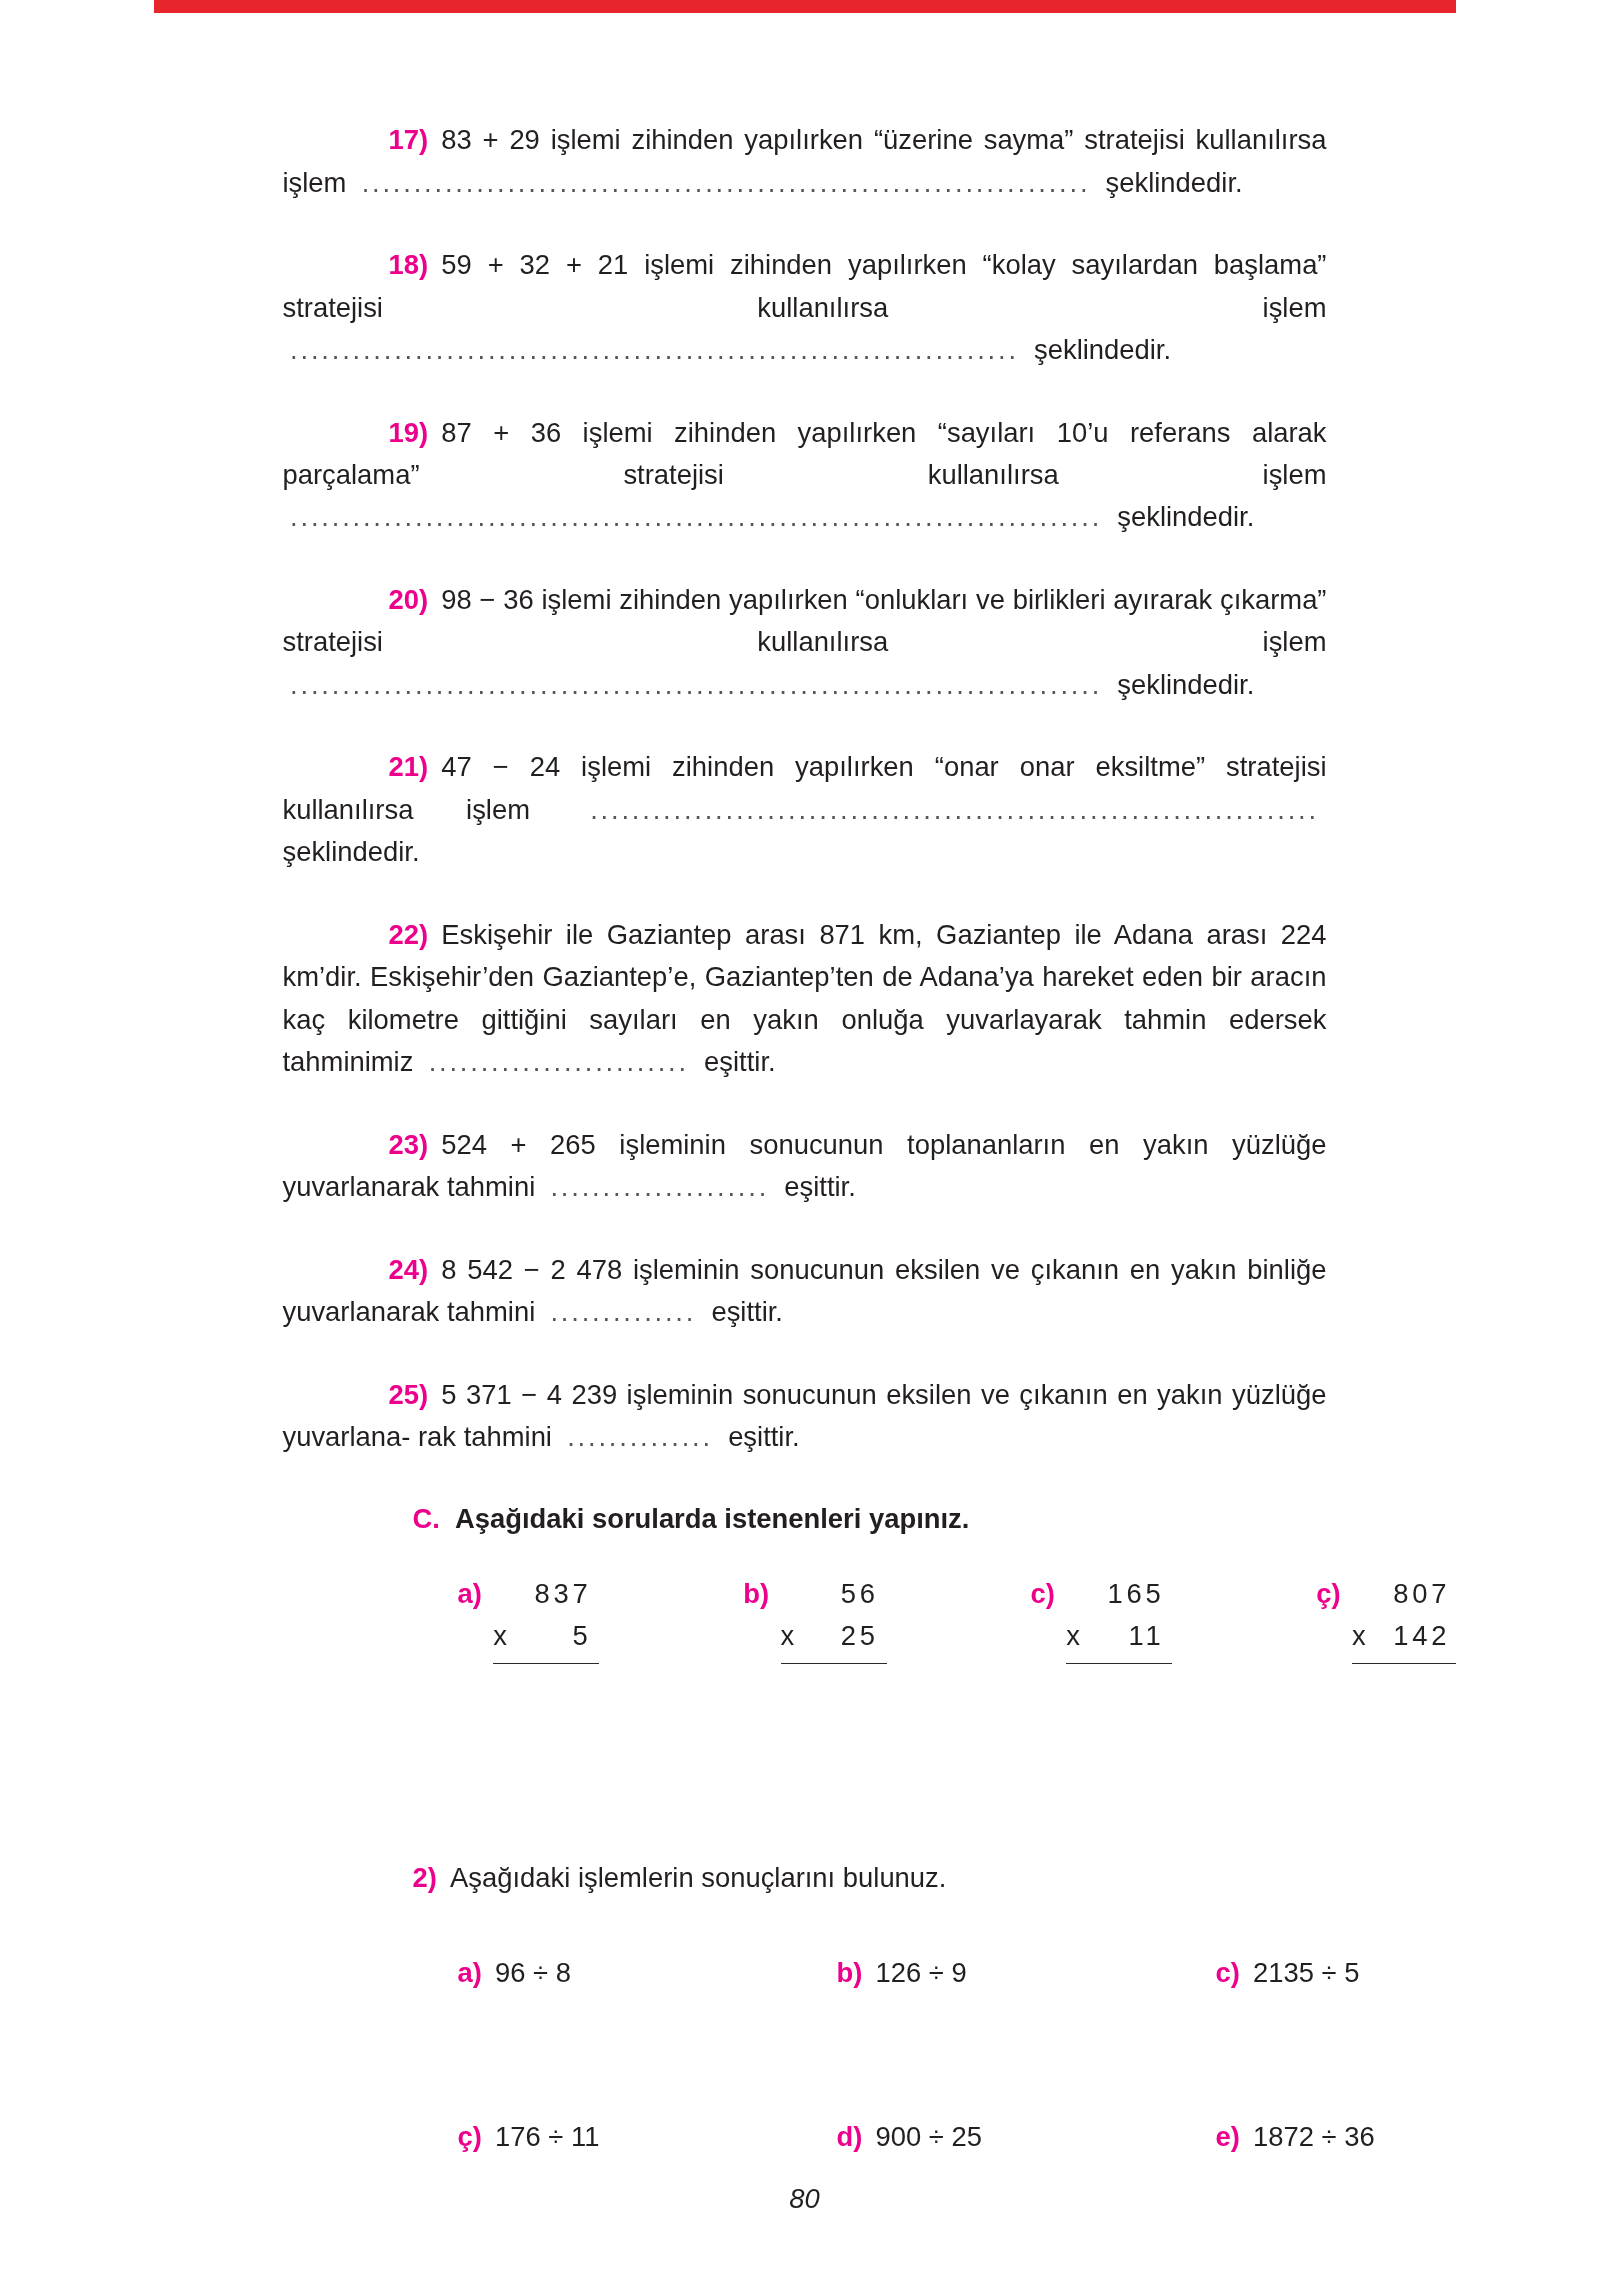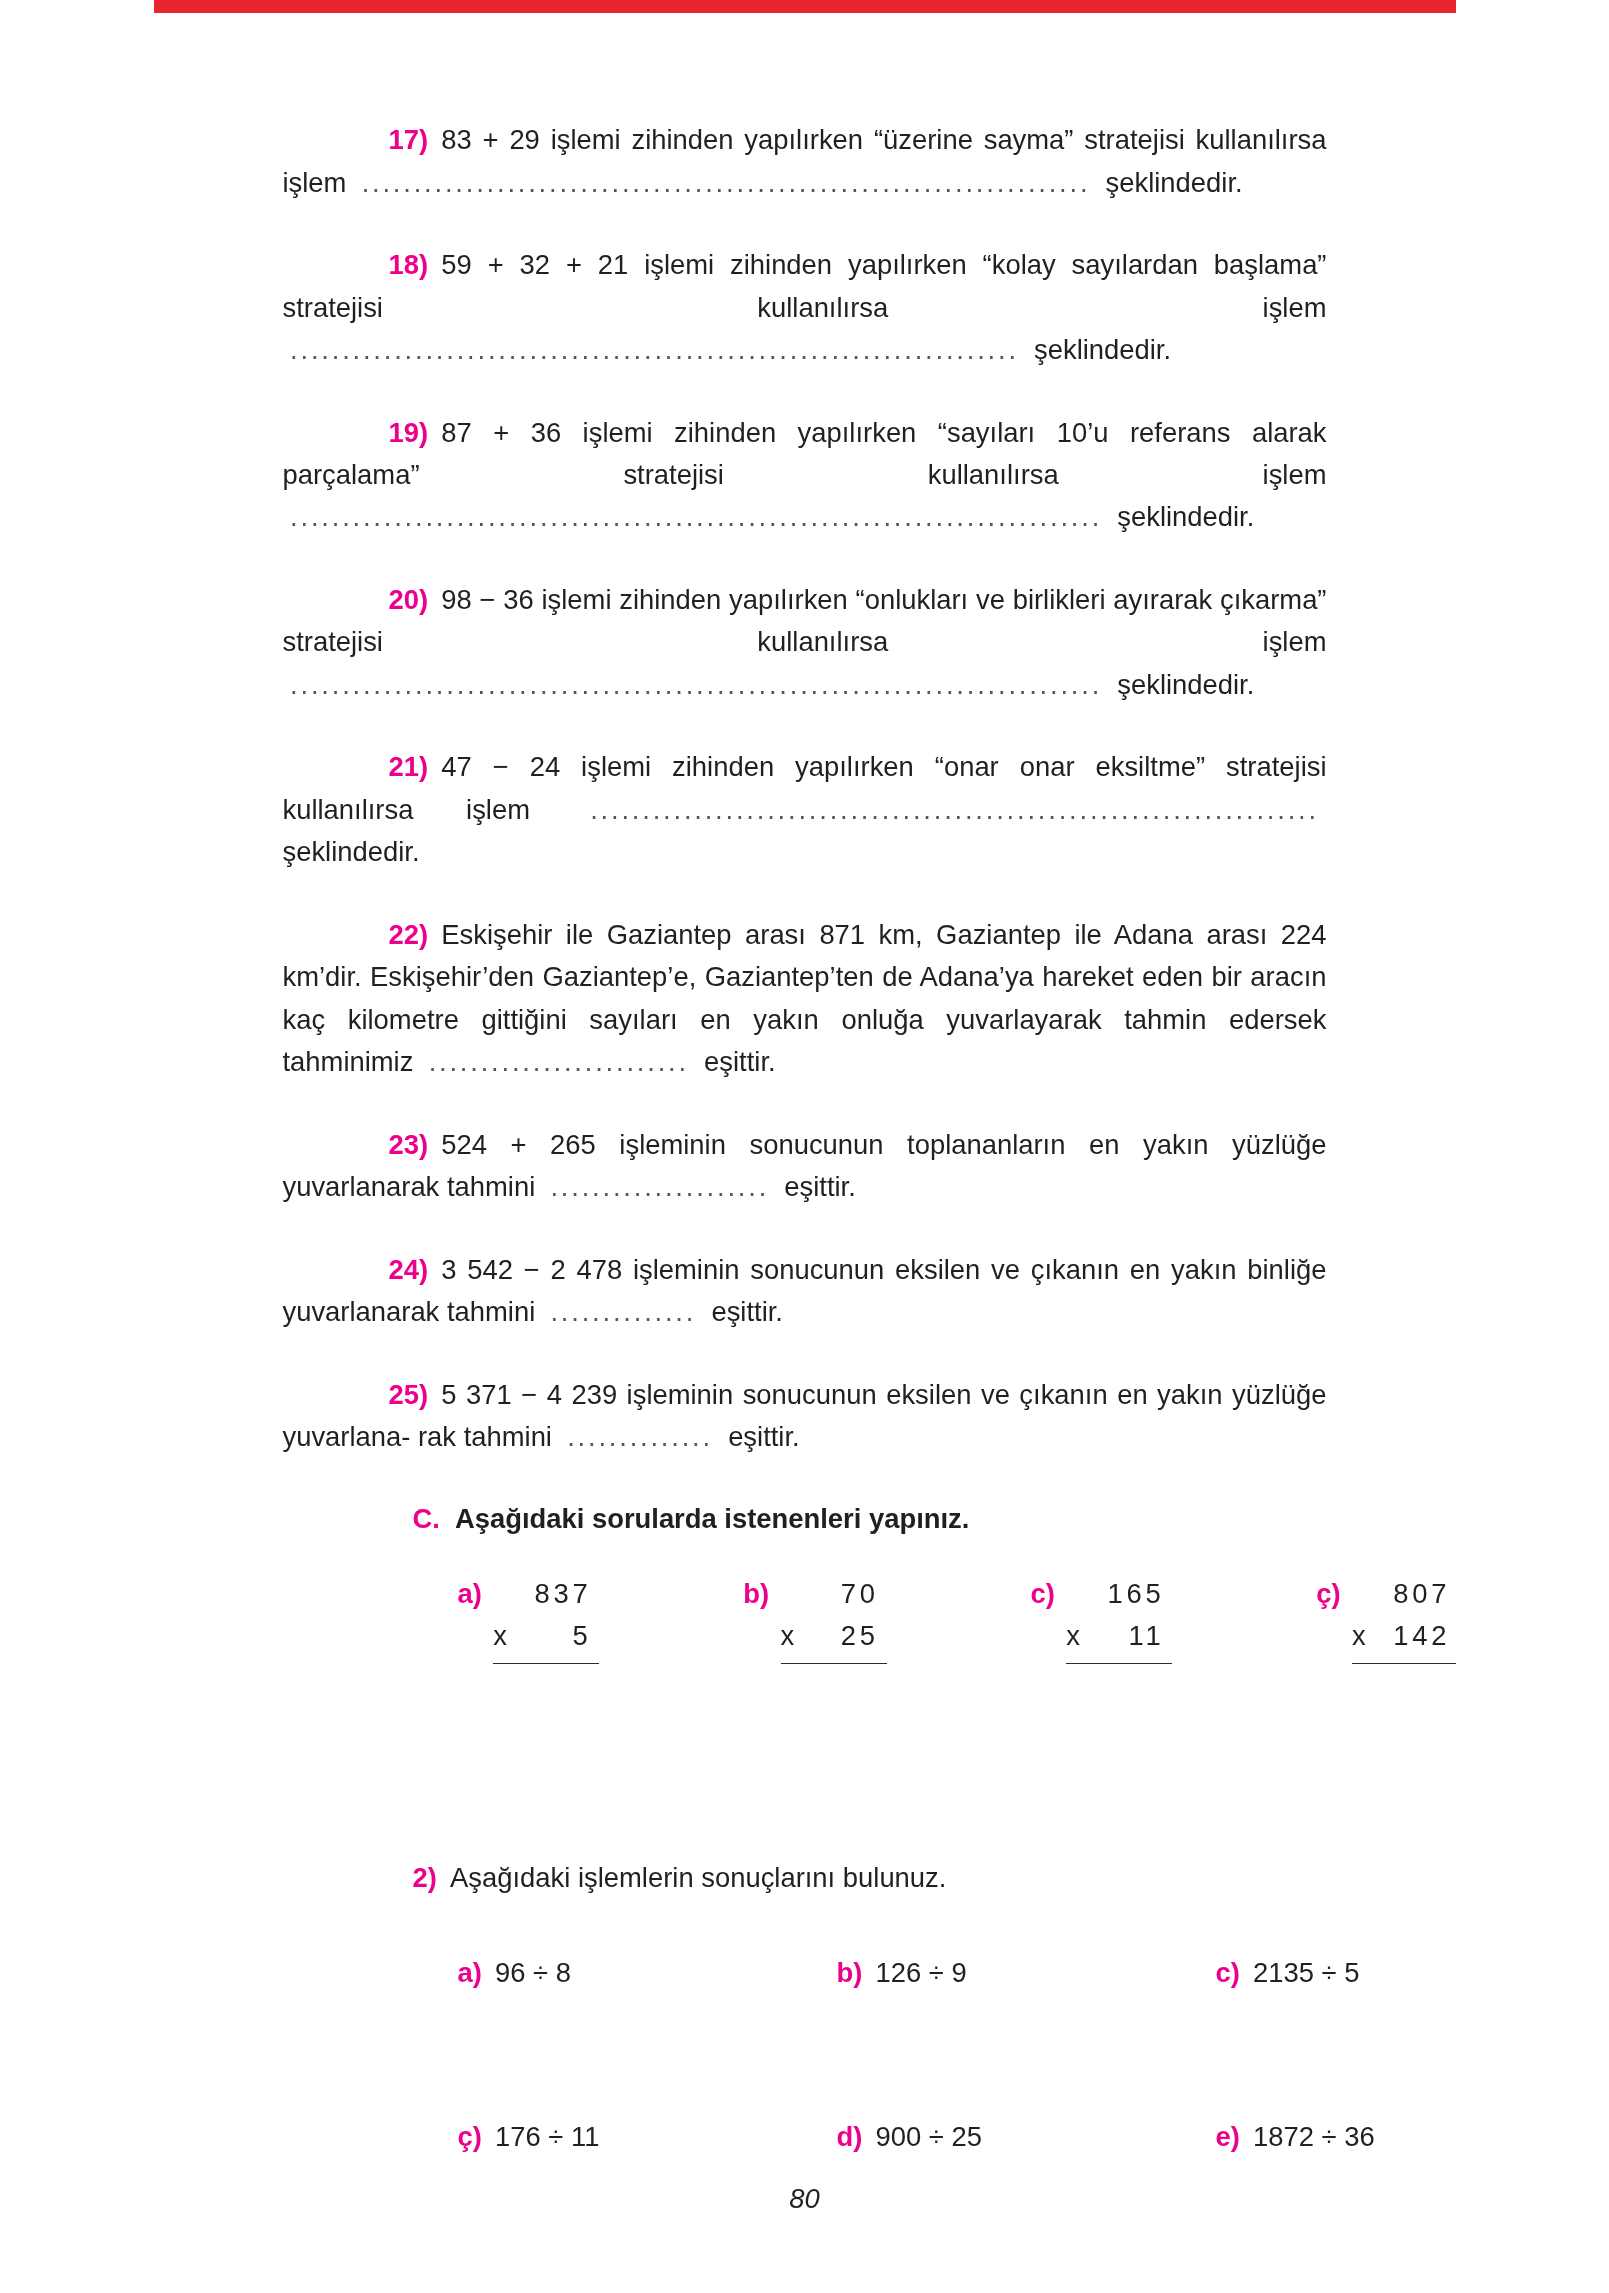--- a/index.html
+++ b/index.html
@@ -135,21 +135,21 @@
       <span>eşittir.</span>
     </p>
 
     <p class="q">
       <span class="qnum">23)</span><span>524 + 265 işleminin sonucunun toplananların en yakın yüzlüğe yuvarlanarak tahmini</span>
       <span class="dots">.....................</span>
       <span>eşittir.</span>
     </p>
 
     <p class="q">
-      <span class="qnum">24)</span><span>3 542 − 2 478 işleminin sonucunun eksilen ve çıkanın en yakın binliğe yuvarlanarak tahmini</span>
+      <span class="qnum">24)</span><span>8 542 − 2 478 işleminin sonucunun eksilen ve çıkanın en yakın binliğe yuvarlanarak tahmini</span>
       <span class="dots">..............</span>
       <span>eşittir.</span>
     </p>
 
     <p class="q">
       <span class="qnum">25)</span><span>5 371 − 4 239 işleminin sonucunun eksilen ve çıkanın en yakın yüzlüğe yuvarlana- rak tahmini</span>
       <span class="dots">..............</span>
       <span>eşittir.</span>
     </p>
 
@@ -165,21 +165,21 @@
           <div class="mtop">837</div>
           <div class="mbot">
             <span class="mop">x</span>
             <span>5</span>
           </div>
         </div>
       </div>
       <div class="mult">
         <span class="plabel">b)</span>
         <div class="mcol">
-          <div class="mtop">70</div>
+          <div class="mtop">56</div>
           <div class="mbot">
             <span class="mop">x</span>
             <span>25</span>
           </div>
         </div>
       </div>
       <div class="mult">
         <span class="plabel">c)</span>
         <div class="mcol">
           <div class="mtop">165</div>

